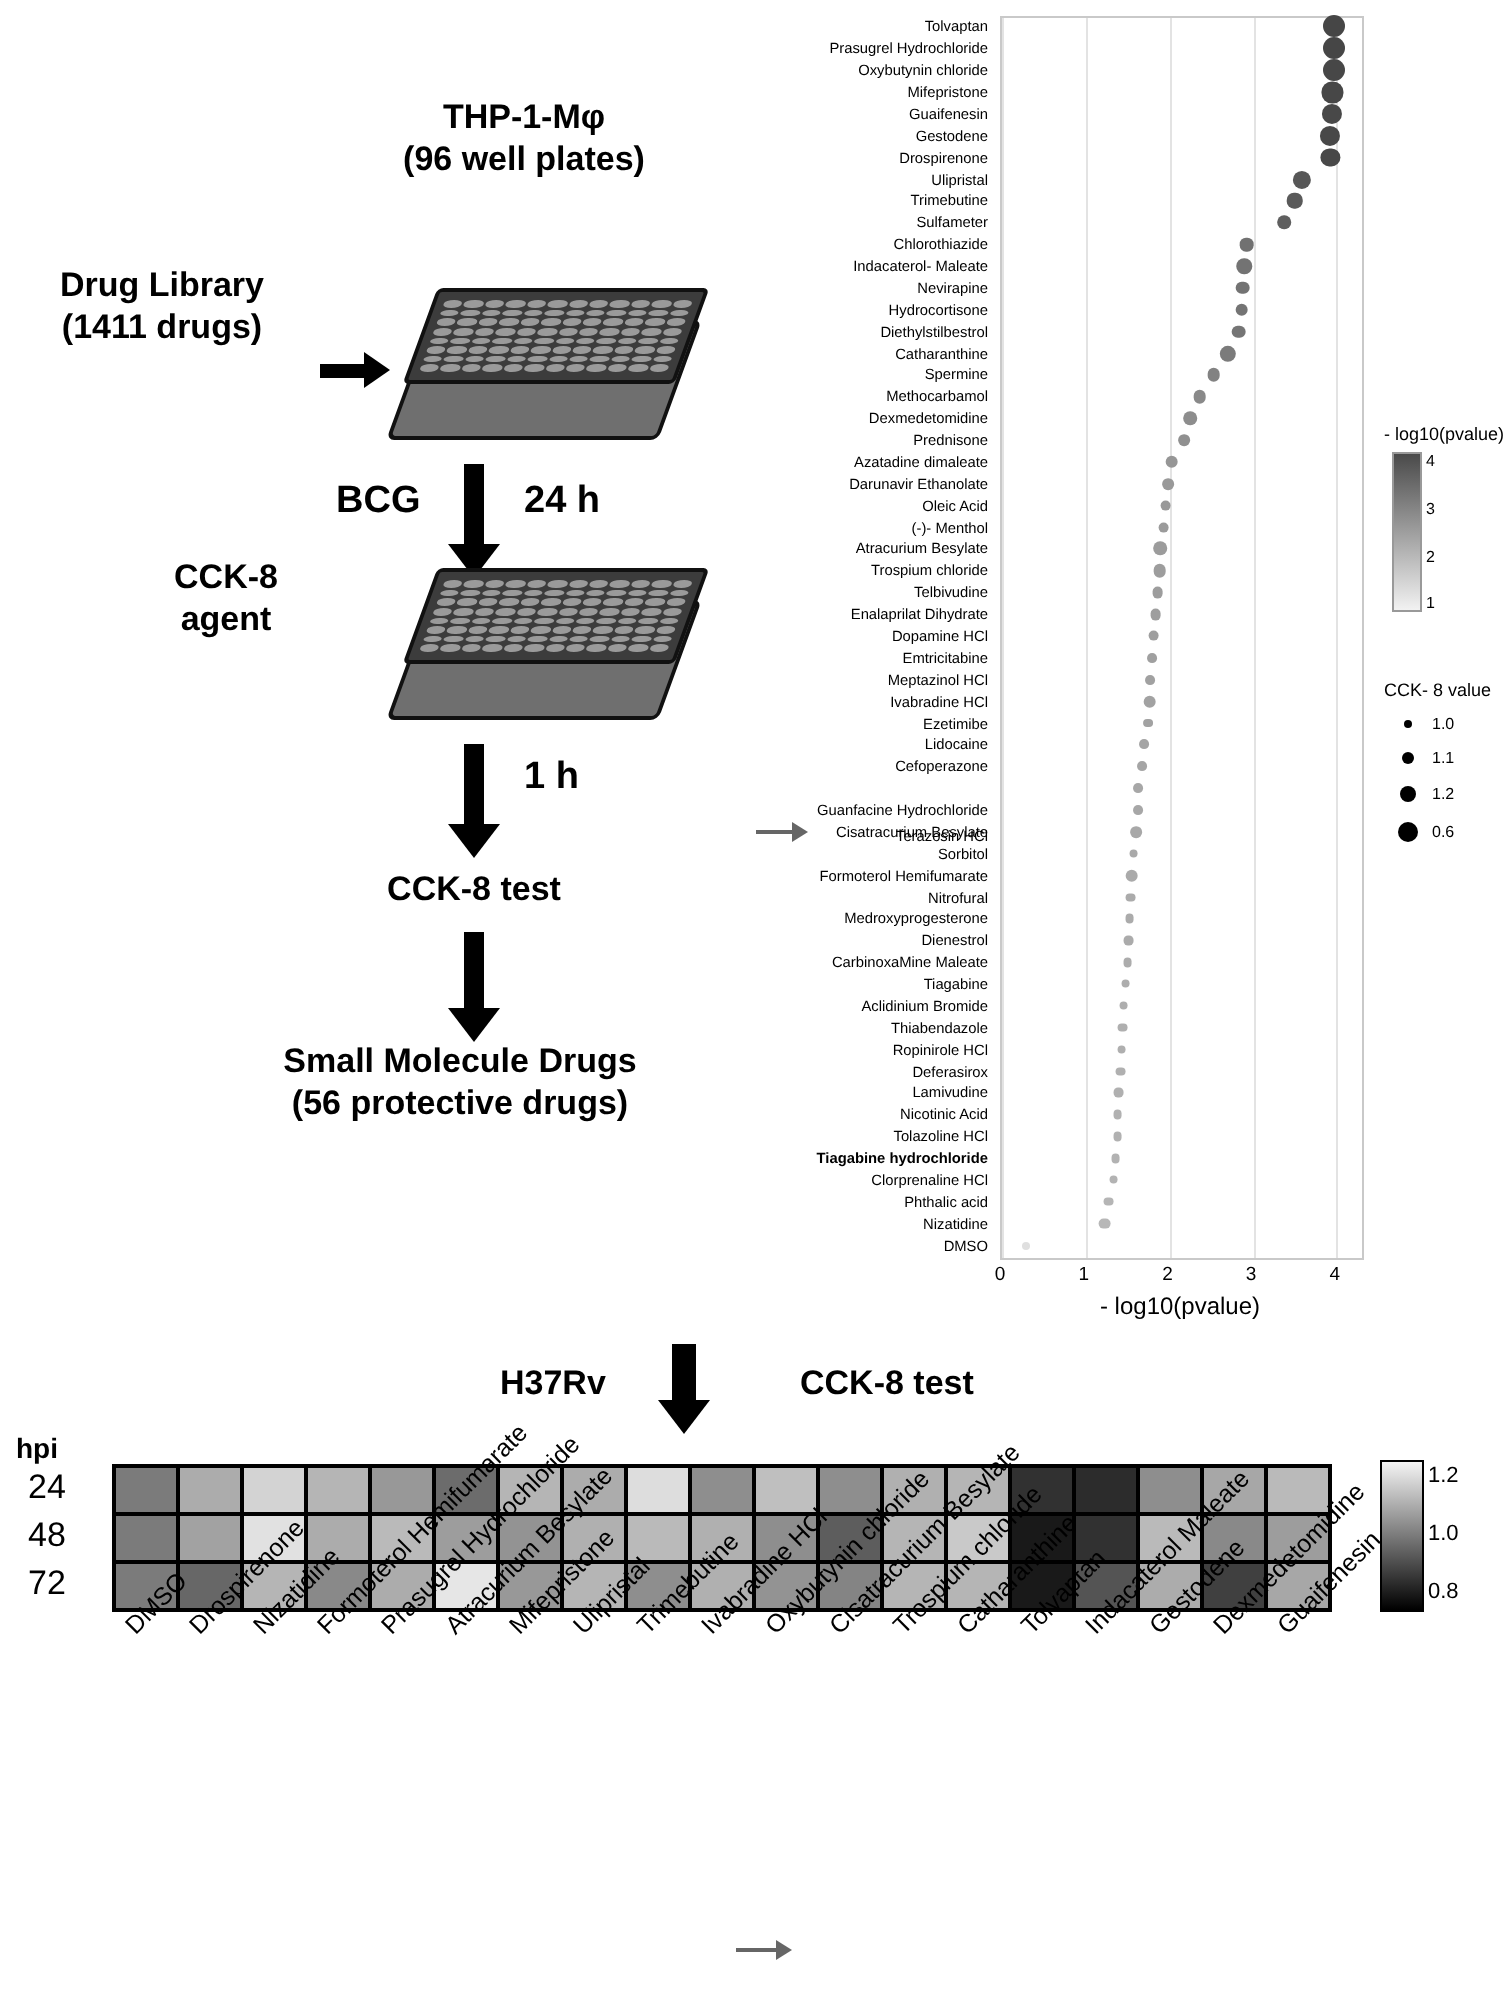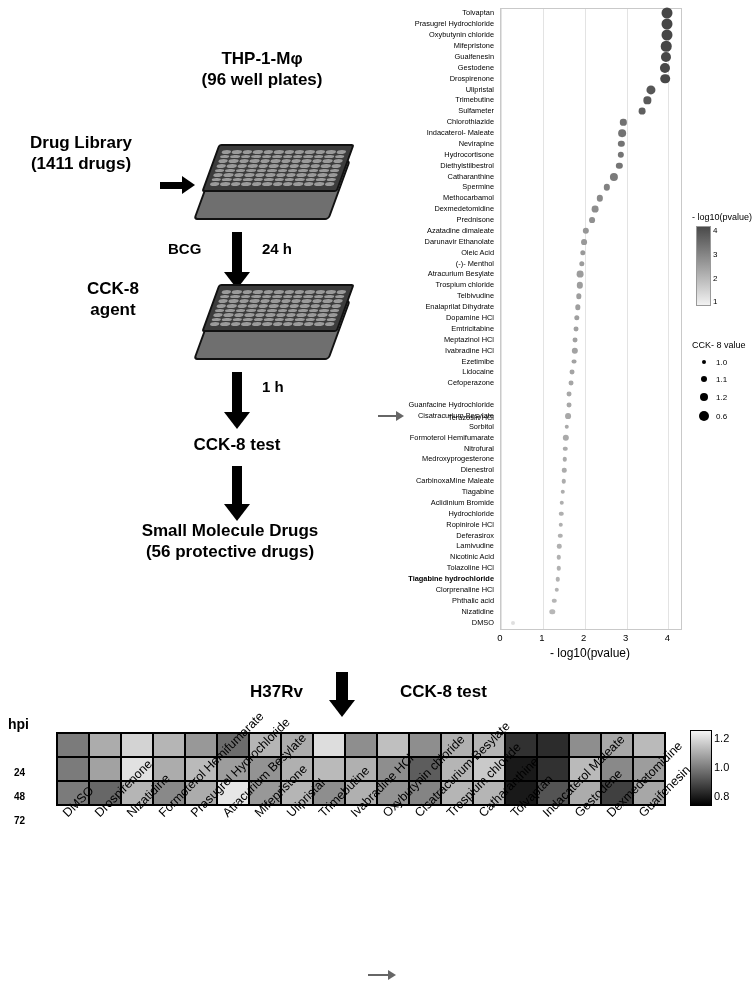--- a/index.html
+++ b/index.html
@@ -67,21 +67,21 @@
   }
   .arrow-head-right{
     position:absolute;
     width:0;height:0;
     border-top:9px solid transparent;
     border-bottom:9px solid transparent;
     border-left:13px solid #000;
   }
   .step-text{
     position:absolute;
-    font-size:15px;font-weight:bold;
+    font-size:19px;font-weight:bold;
   }
 
   
   #dotplot{left:360px;top:0;width:393px;height:660px;}
   .dp-frame{
     position:absolute;
     left:140px;top:8px;
     width:180px;height:620px;
     border:1px solid #c9c9c9;
     background:#fff;
@@ -141,23 +141,22 @@
   .lg-dot{position:absolute;border-radius:50%;background:#000;transform:translate(-50%,-50%);}
   .lg-dotlabel{position:absolute;font-size:8px;transform:translateY(-50%);}
 
   
   #heatmap{left:0;top:660px;width:753px;height:340px;}
   .hm-toptext{
     position:absolute;font-size:17px;font-weight:bold;
   }
   .hm-hpi{position:absolute;font-size:14px;font-weight:bold;}
   .hm-rowlabel{
-    position:absolute;font-size:10px;font-weight:bold;
+    position:absolute;font-size:17px;font-weight:normal;
     transform:translateY(-50%);
-    margin-top:28px;
   }
   .hm-grid{
     position:absolute;
     display:grid;
     border:1px solid #000;
   }
   .hm-cell{border:1px solid #000;box-sizing:border-box;}
   .hm-collabel{
     position:absolute;
     font-size:12.5px;
@@ -488,21 +487,21 @@
       <div class="dp-rowlabel" style="top: 397.018px;">Guanfacine Hydrochloride</div>
       <div class="dp-rowlabel" style="top: 407.895px;">Cisatracurium Besylate</div>
       <div class="dp-rowlabel" style="top: 418.772px;">Sorbitol</div>
       <div class="dp-rowlabel" style="top: 429.649px;">Formoterol Hemifumarate</div>
       <div class="dp-rowlabel" style="top: 440.526px;">Nitrofural</div>
       <div class="dp-rowlabel" style="top: 451.404px;">Medroxyprogesterone</div>
       <div class="dp-rowlabel" style="top: 462.281px;">Dienestrol</div>
       <div class="dp-rowlabel" style="top: 473.158px;">CarbinoxaMine Maleate</div>
       <div class="dp-rowlabel" style="top: 484.035px;">Tiagabine</div>
       <div class="dp-rowlabel" style="top: 494.912px;">Aclidinium Bromide</div>
-      <div class="dp-rowlabel" style="top: 505.789px;">Hydrochloride</div>
+      <div class="dp-rowlabel" style="top: 505.789px;">Thiabendazole</div>
       <div class="dp-rowlabel" style="top: 516.667px;">Ropinirole HCl</div>
       <div class="dp-rowlabel" style="top: 527.544px;">Deferasirox</div>
       <div class="dp-rowlabel" style="top: 538.421px;">Lamivudine</div>
       <div class="dp-rowlabel" style="top: 549.298px;">Nicotinic Acid</div>
       <div class="dp-rowlabel" style="top: 560.175px;">Tolazoline HCl</div>
       <div class="dp-rowlabel" style="top: 571.053px; font-weight: bold;">Tiagabine hydrochloride</div>
       <div class="dp-rowlabel" style="top: 581.93px;">Clorprenaline HCl</div>
       <div class="dp-rowlabel" style="top: 592.807px;">Phthalic acid</div>
       <div class="dp-rowlabel" style="top: 603.684px;">Nizatidine</div>
       <div class="dp-rowlabel" style="top: 614.561px;">DMSO</div>

